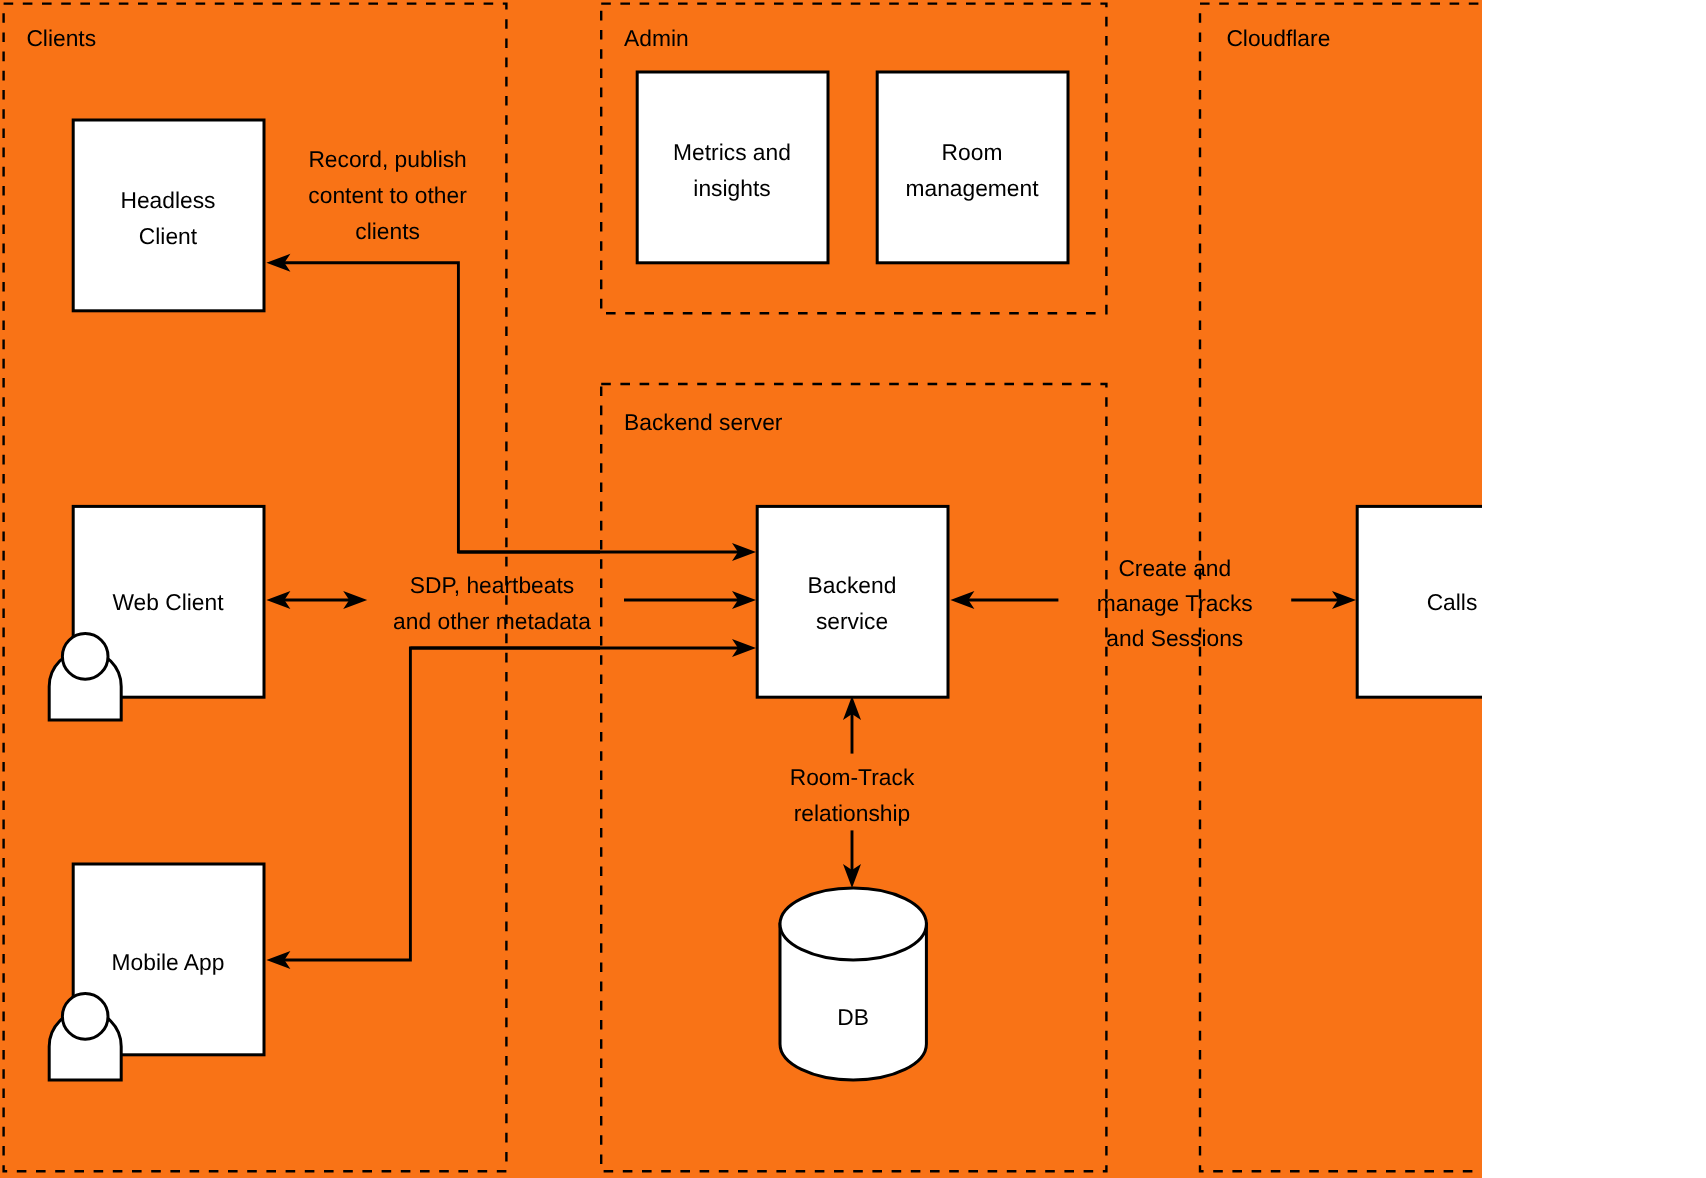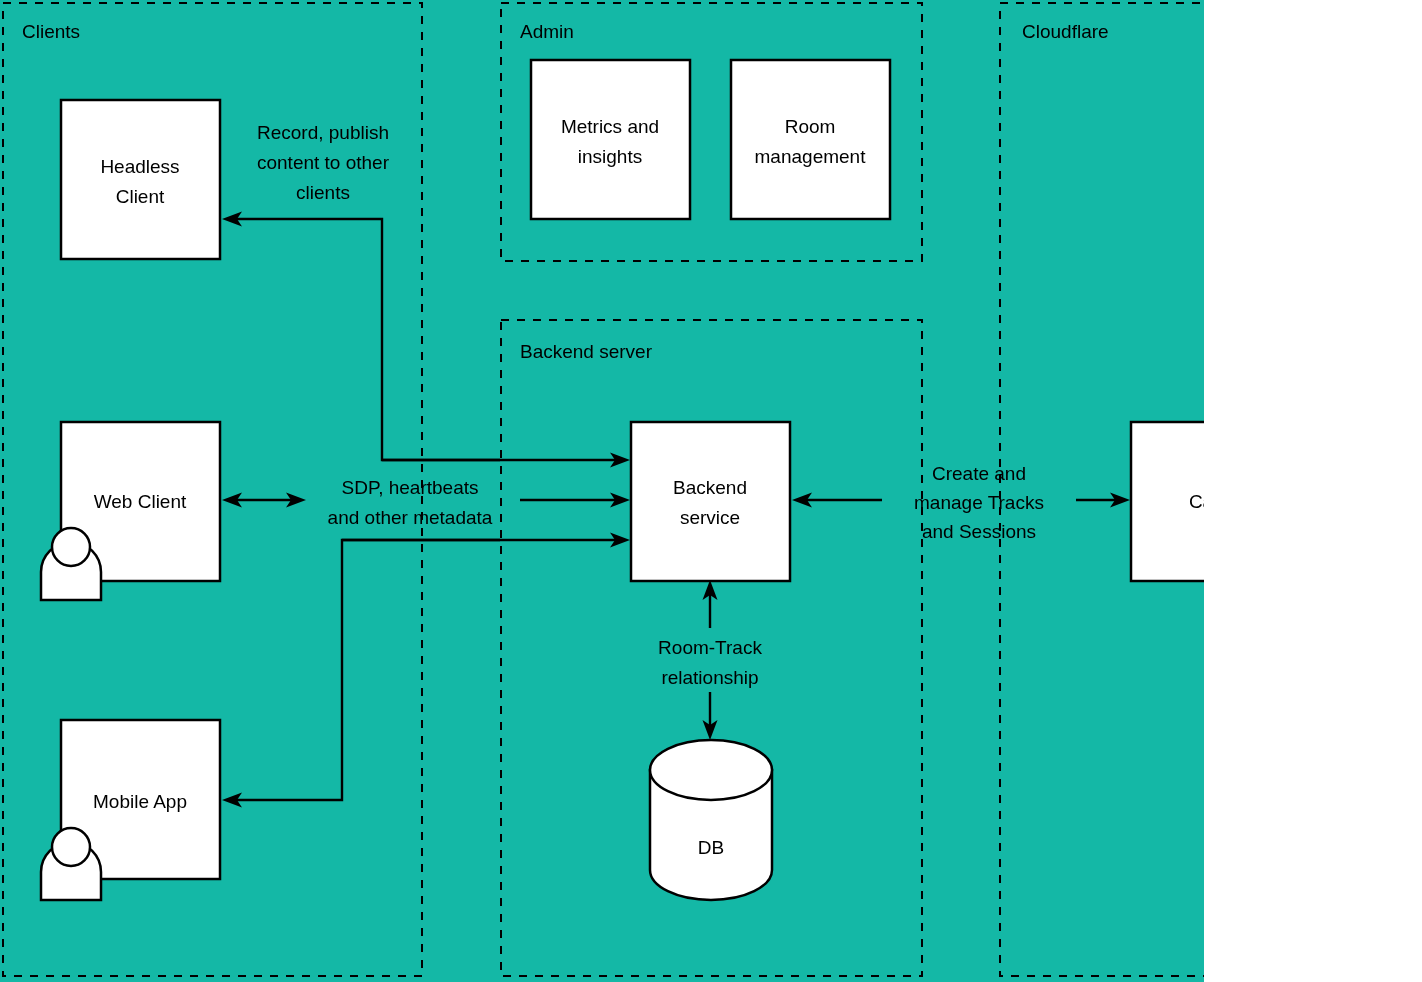--- a/index.html
+++ b/index.html
@@ -7,22 +7,23 @@
     padding: 0;
     background: #ffffff;
   }
   body {
     font-family: "Liberation Sans", sans-serif;
   }
   #canvas {
     position: relative;
     width: 1204px;
     height: 982px;
-    background: #14b8a6;
+    background: #f97316;
     overflow: hidden;
+    padding-left: 31px;
   }
   #diagram-svg {
     position: absolute;
     left: 0;
     top: 0;
     width: 1422px;
     height: 982px;
   }
   .grp-label {
     font-size: 19px;

